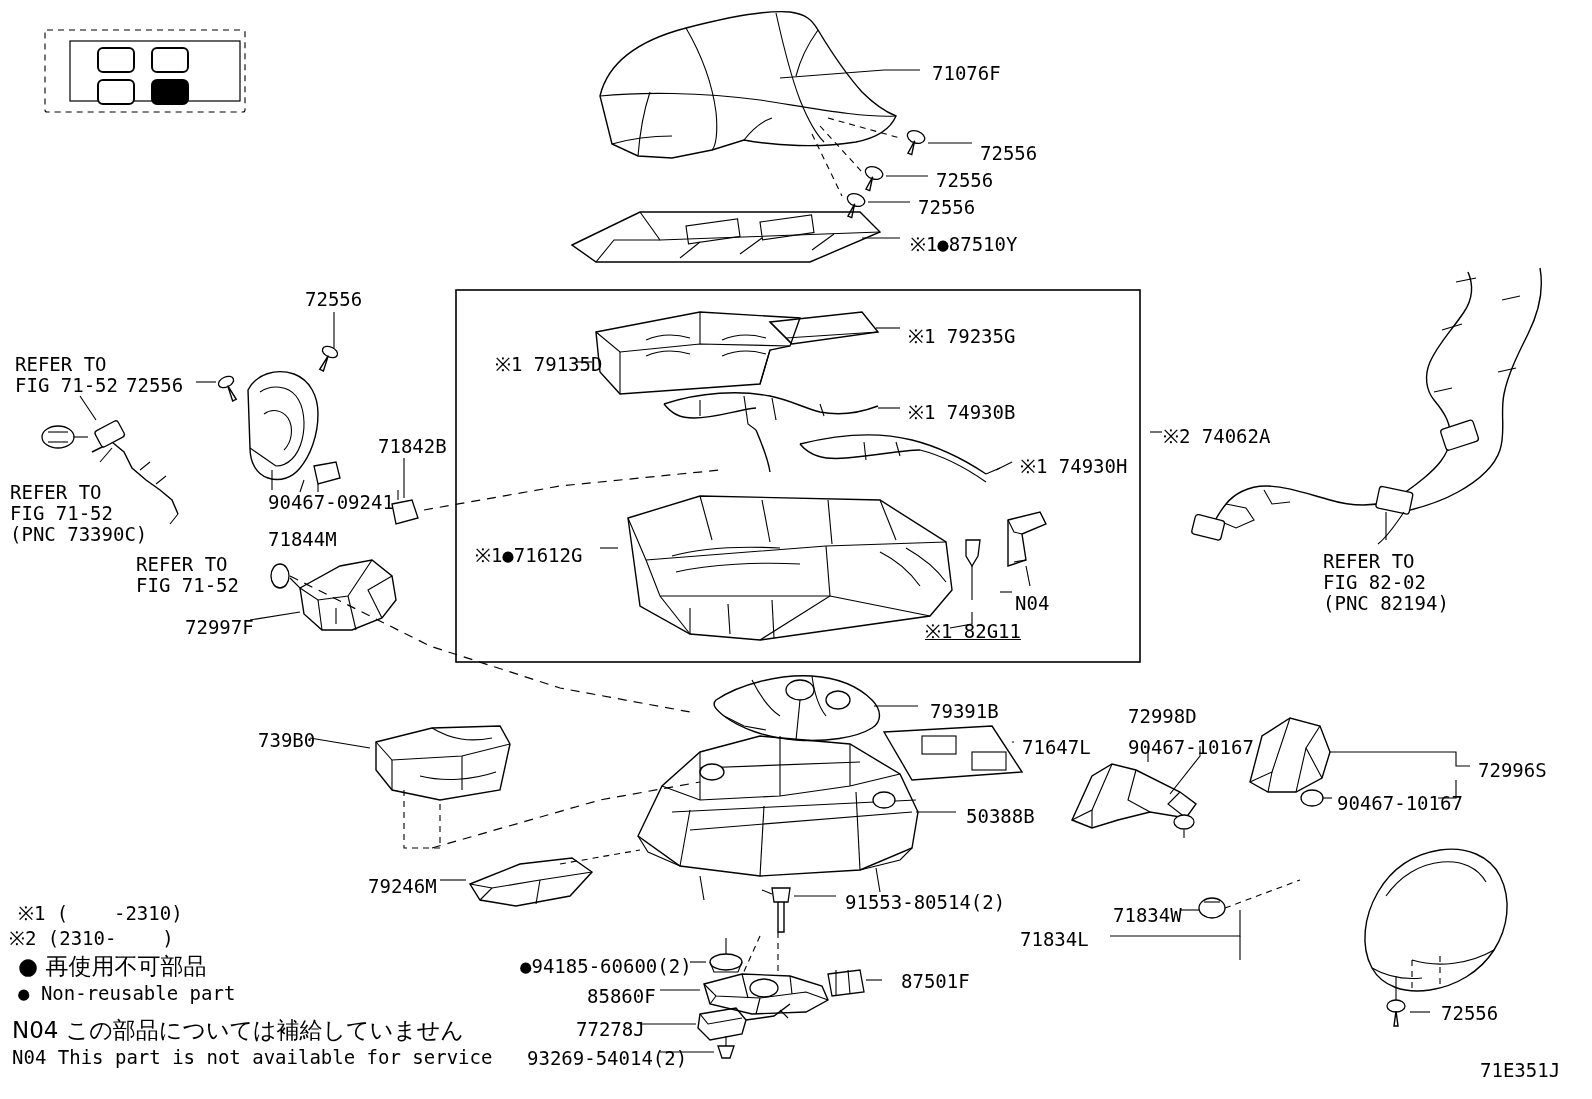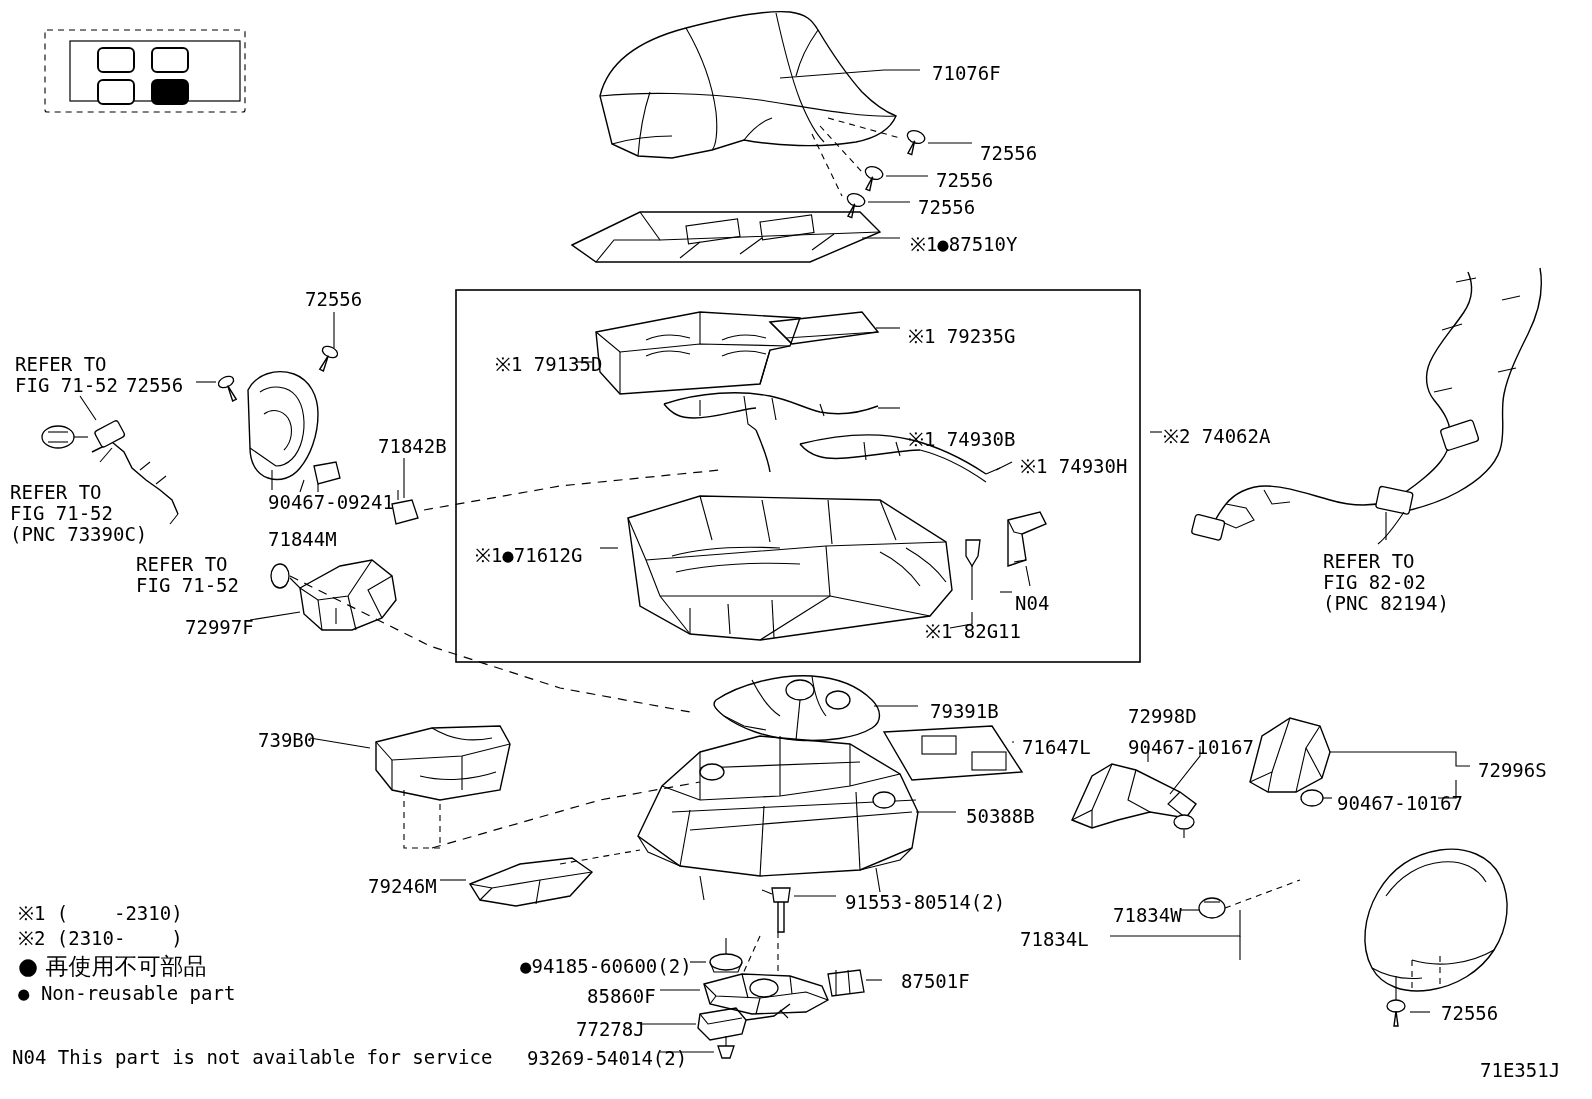--- a/index.html
+++ b/index.html
@@ -412,25 +412,25 @@
     <path class="ln2" d="M1410 1012 L1430 1012"></path>
   </svg>
 
   <div class="lbl" style="left:932px;top:63px;">71076F</div>
   <div class="lbl" style="left:980px;top:143px;">72556</div>
   <div class="lbl" style="left:936px;top:170px;">72556</div>
   <div class="lbl" style="left:918px;top:197px;">72556</div>
   <div class="lbl" style="left:910px;top:234px;">※1●87510Y</div>
   <div class="lbl" style="left:908px;top:326px;">※1 79235G</div>
   <div class="lbl" style="left:495px;top:354px;">※1 79135D</div>
-  <div class="lbl" style="left:908px;top:402px;margin-top:27px;">※1 74930B</div>
+  <div class="lbl" style="left:908px;top:402px;">※1 74930B</div>
   <div class="lbl" style="left:1020px;top:456px;">※1 74930H</div>
   <div class="lbl" style="left:1163px;top:426px;">※2 74062A</div>
   <div class="lbl" style="left:475px;top:545px;">※1●71612G</div>
-  <div class="lbl" style="left:925px;top:621px;">※1 82G11</div>
+  <div class="lbl" style="left:925px;top:621px;text-decoration:underline;">※1 82G11</div>
   <div class="lbl" style="left:1015px;top:593px;">N04</div>
   <div class="lbl" style="left:305px;top:289px;">72556</div>
   <div class="lbl" style="left:126px;top:375px;">72556</div>
   <div class="lbl" style="left:15px;top:354px;">REFER TO
 FIG 71-52</div>
   <div class="lbl" style="left:10px;top:482px;">REFER TO
 FIG 71-52
 (PNC 73390C)</div>
   <div class="lbl" style="left:136px;top:554px;">REFER TO
 FIG 71-52</div>
@@ -454,20 +454,21 @@
   <div class="lbl" style="left:520px;top:956px;">●94185-60600(2)</div>
   <div class="lbl" style="left:587px;top:986px;">85860F</div>
   <div class="lbl" style="left:893px;top:971px;margin-left:8px;">87501F</div>
   <div class="lbl" style="left:576px;top:1019px;">77278J</div>
   <div class="lbl" style="left:527px;top:1048px;">93269-54014(2)</div>
   <div class="lbl" style="left:1113px;top:905px;">71834W</div>
   <div class="lbl" style="left:1020px;top:929px;">71834L</div>
   <div class="lbl" style="left:1441px;top:1003px;">72556</div>
 
   <div class="lbl" style="left:18px;top:903px;">※1 (    -2310)</div>
-  <div class="lbl" style="left:18px;top:928px;">※2 (2310-    )</div>
+  <div class="lbl" style="left:9px;top:928px;">※2 (2310-    )</div>
   <div class="lbl jp" style="left:18px;top:956px;">● 再使用不可部品</div>
   <div class="lbl" style="left:18px;top:983px;">● Non-reusable part</div>
+  <div class="lbl jp" style="left:12px;top:1020px;">N04 この部品については補給していません</div>
   <div class="lbl" style="left:12px;top:1047px;">N04 This part is not available for service</div>
 
   <div class="lbl" style="left:1480px;top:1060px;">71E351J</div>
 
 </div>
 
 </body></html>

